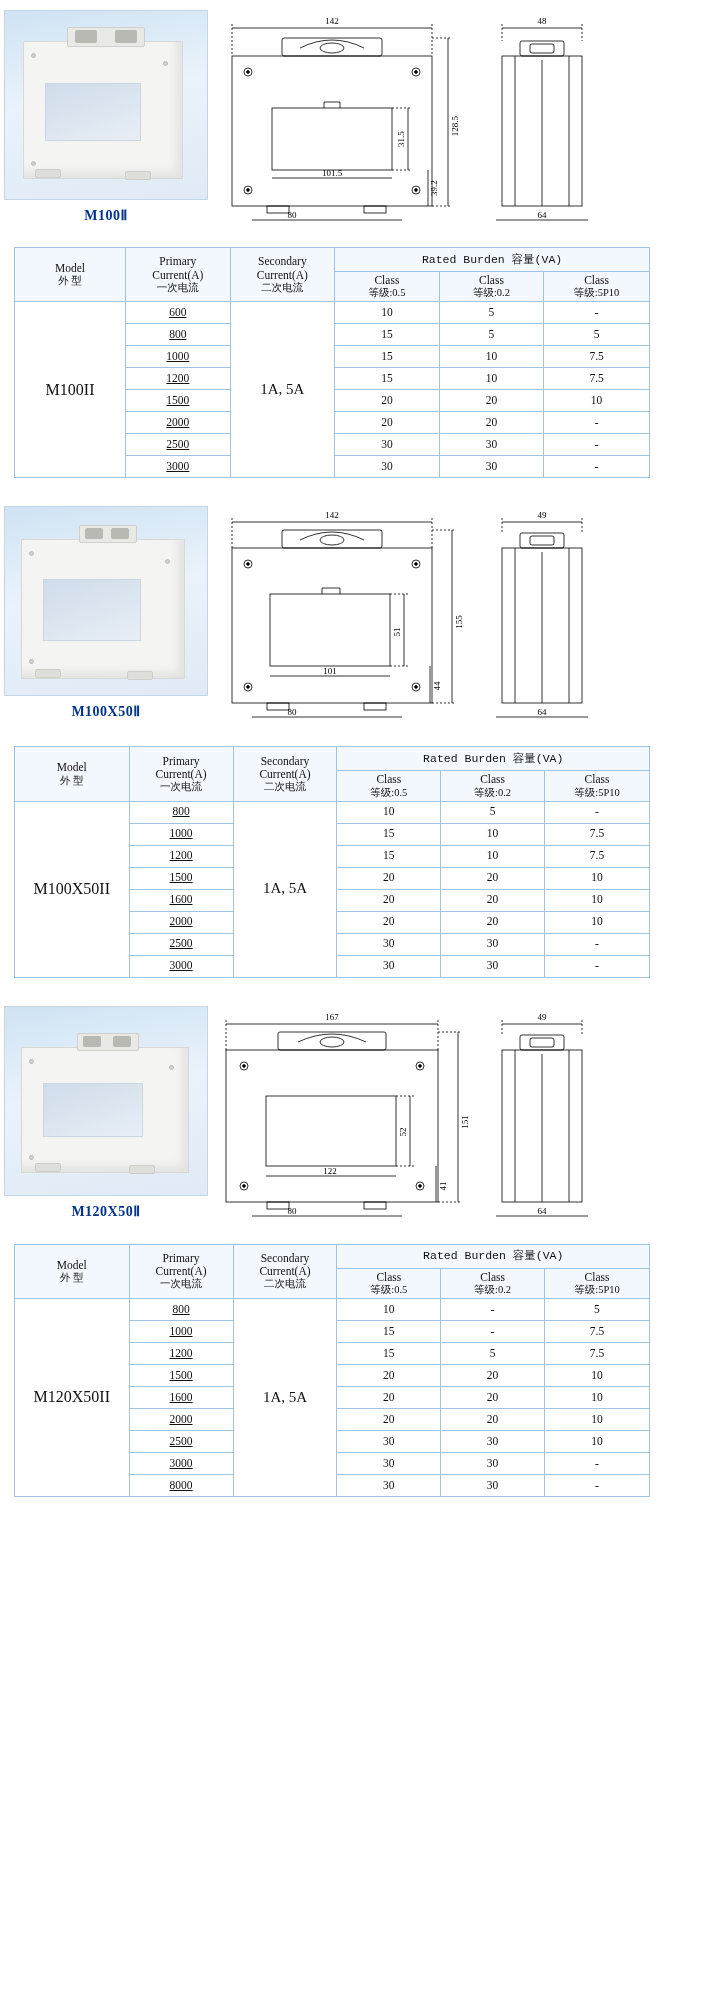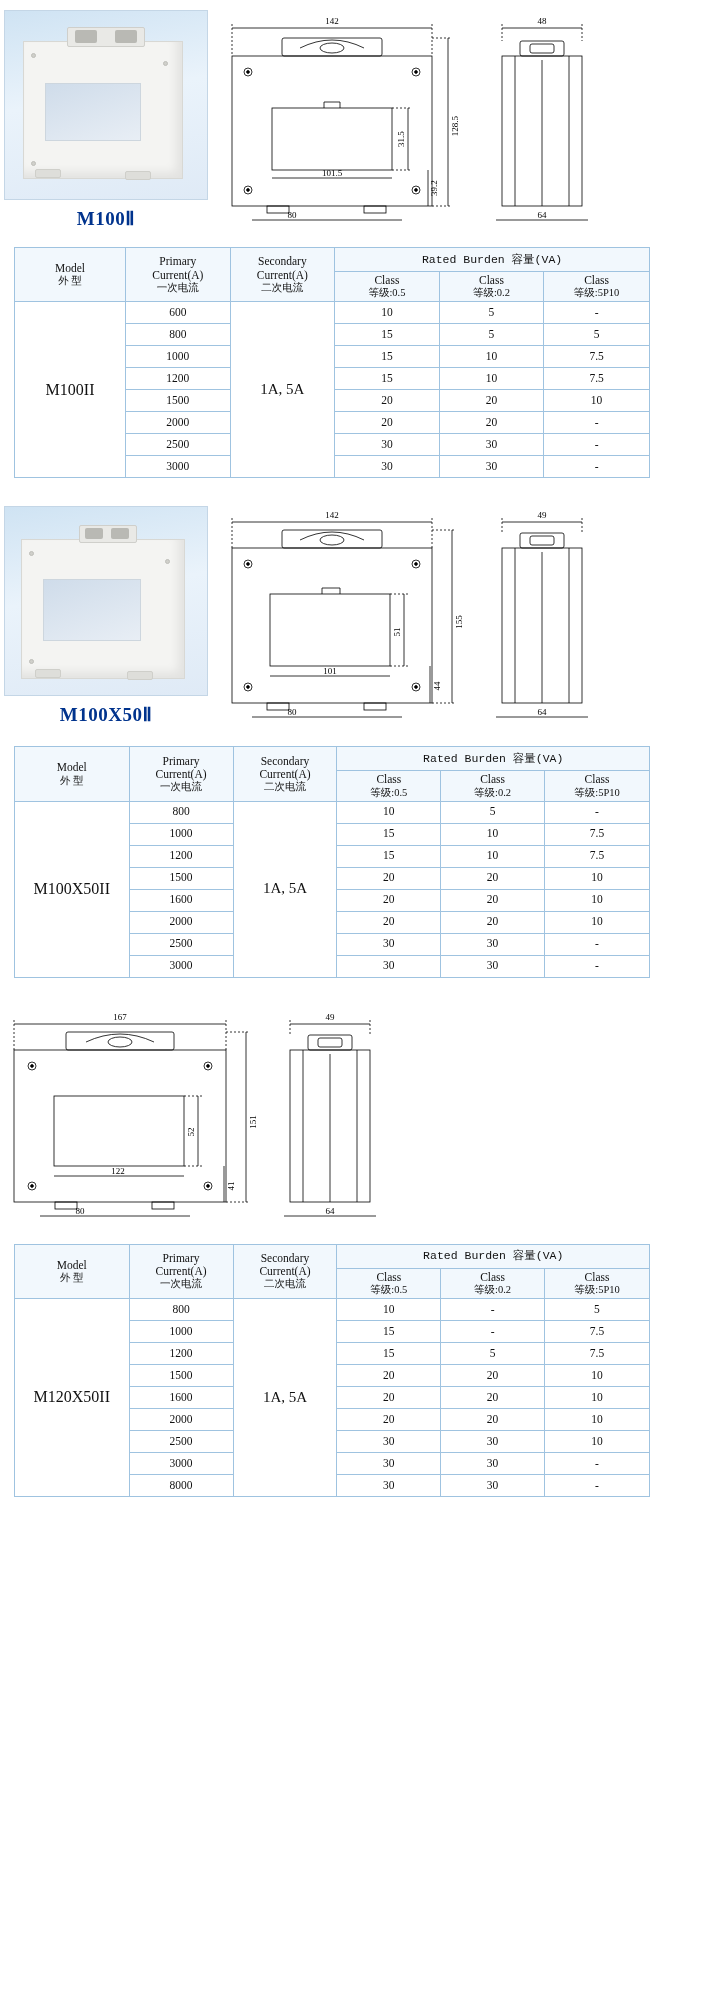--- a/index.html
+++ b/index.html
@@ -63,21 +63,21 @@
     position: absolute;
     width: 5px; height: 5px;
     border-radius: 50%;
     background: #cfcfca;
     border: 1px solid #bdbdb8;
   }
   .model-caption {
     text-align: center;
     width: 204px;
     font-weight: bold;
-    font-size: 19px;
+    font-size: 14px;
     color: #00338d;
     padding-top: 7px;
     letter-spacing: 0.5px;
   }
 
   
   .drawing-cell { flex: 1; padding-top: 2px; }
   svg { display: block; }
 
   
@@ -95,21 +95,21 @@
     padding: 2px 3px;
     line-height: 1.15;
   }
   table.spec th {
     font-weight: normal;
     background: #f2f8fd;
     height: 24px;
   }
   .hdr-main { height: 20px; font-family: Liberation Mono, monospace; }
   td.model-cell { width: 120px; font-size: 16px; }
-  td.primary-cell { width: 112px; height: 22px; }
+  td.primary-cell { width: 112px; height: 22px; text-decoration: underline; }
   td.secondary-cell { width: 112px; font-size: 15px; }
   td.val-cell { width: 116px; height: 22px; }
   .cn { font-size: 10.5px; }
   .spacer { height: 18px; }
 </style>
 </head>
 <body>
 
 <div class="page">
 
@@ -453,20 +453,35 @@
         </tbody>
       </table>
     </div>
   </div>
 
   <div class="spacer"></div>
 
   <div class="product-block">
     <div class="product-row">
 
+      <div class="photo-cell">
+        <div class="photo-frame">
+          <div class="ct-body" style="left:16px;top:40px;width:168px;height:126px;"></div>
+          <div class="ct-window" style="left:38px;top:76px;width:100px;height:54px;"></div>
+          <div class="ct-top-block" style="left:72px;top:26px;width:62px;height:18px;"></div>
+          <div class="ct-screw" style="left:78px;top:29px;width:18px;height:11px;"></div>
+          <div class="ct-screw" style="left:108px;top:29px;width:18px;height:11px;"></div>
+          <div class="ct-dot" style="left:24px;top:52px;"></div>
+          <div class="ct-dot" style="left:164px;top:58px;"></div>
+          <div class="ct-dot" style="left:24px;top:148px;"></div>
+          <div class="ct-foot" style="left:30px;top:156px;width:26px;height:9px;"></div>
+          <div class="ct-foot" style="left:124px;top:158px;width:26px;height:9px;"></div>
+        </div>
+        <div class="model-caption">M120X50Ⅱ</div>
+      </div>
 
       <div class="drawing-cell">
         <svg width="500" height="226" viewBox="0 0 500 226">
           <g stroke="#000" fill="none" stroke-width="0.8">
             <rect x="14" y="46" width="212" height="152"></rect>
             <rect x="66" y="28" width="108" height="18" rx="2"></rect>
             <path d="M86 38 q34 -16 68 0"></path>
             <ellipse cx="120" cy="38" rx="12" ry="5"></ellipse>
             <rect x="54" y="92" width="130" height="70"></rect>
             <circle cx="32" cy="62" r="4"></circle>

